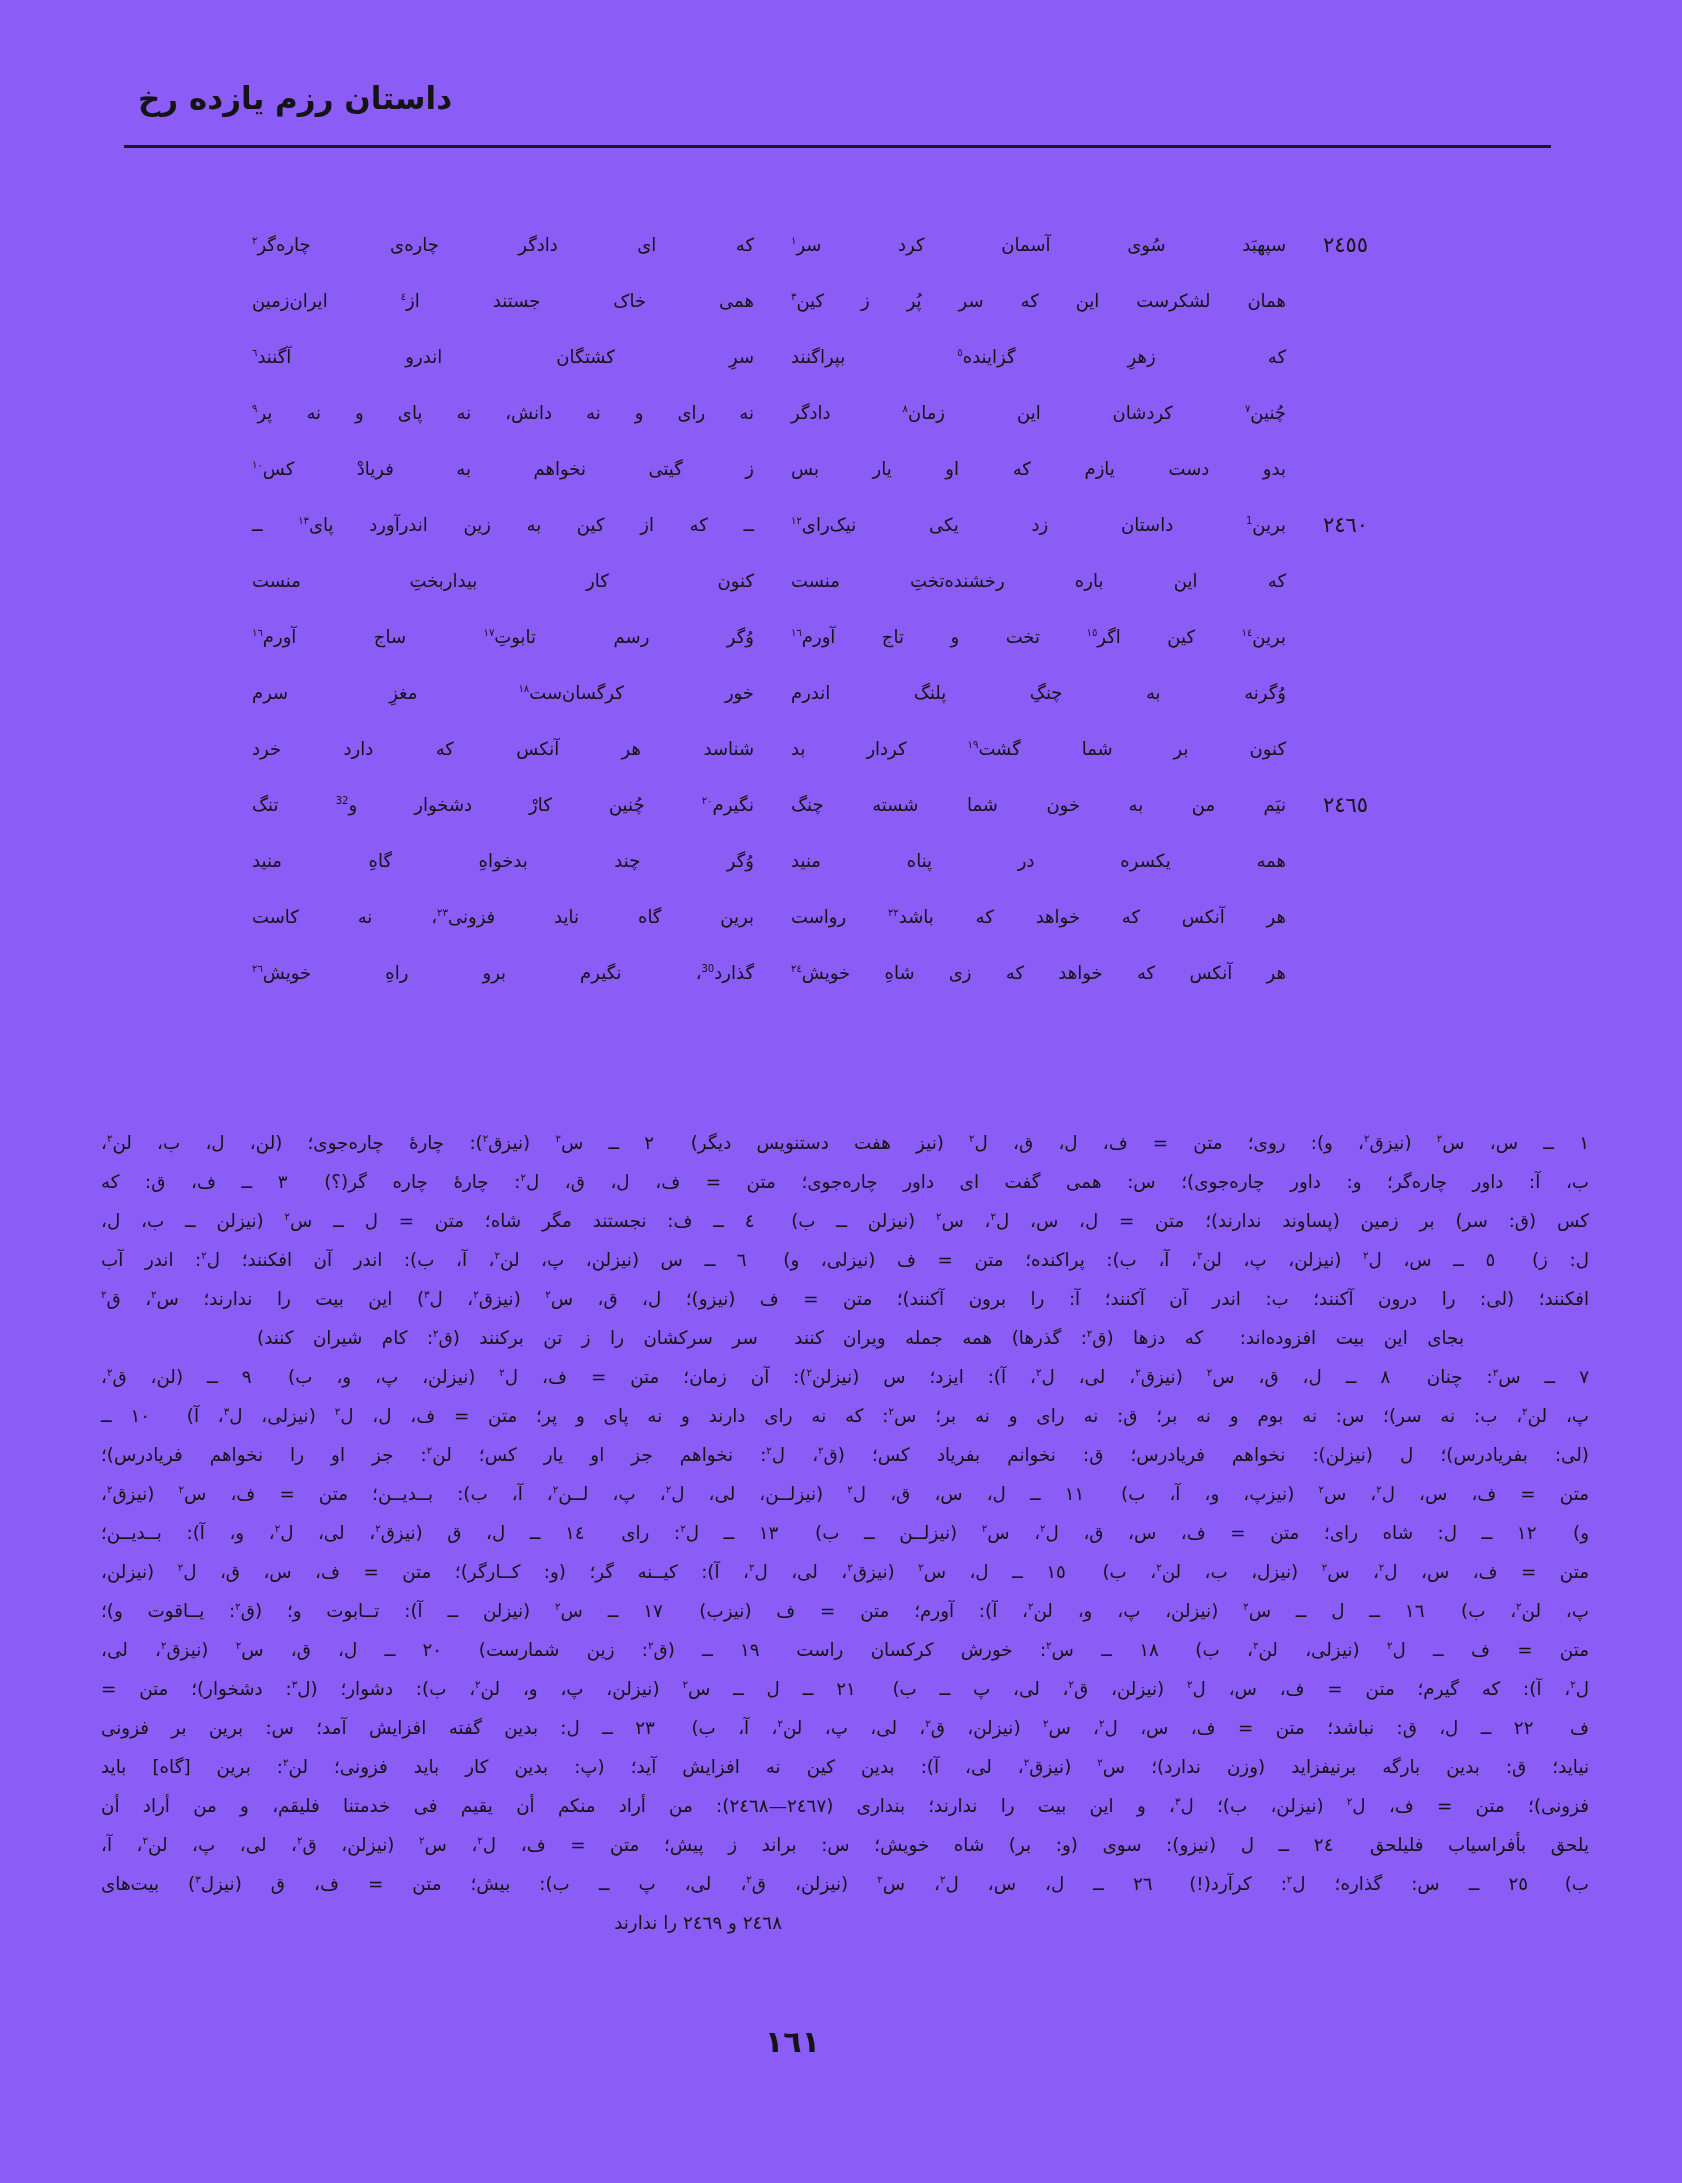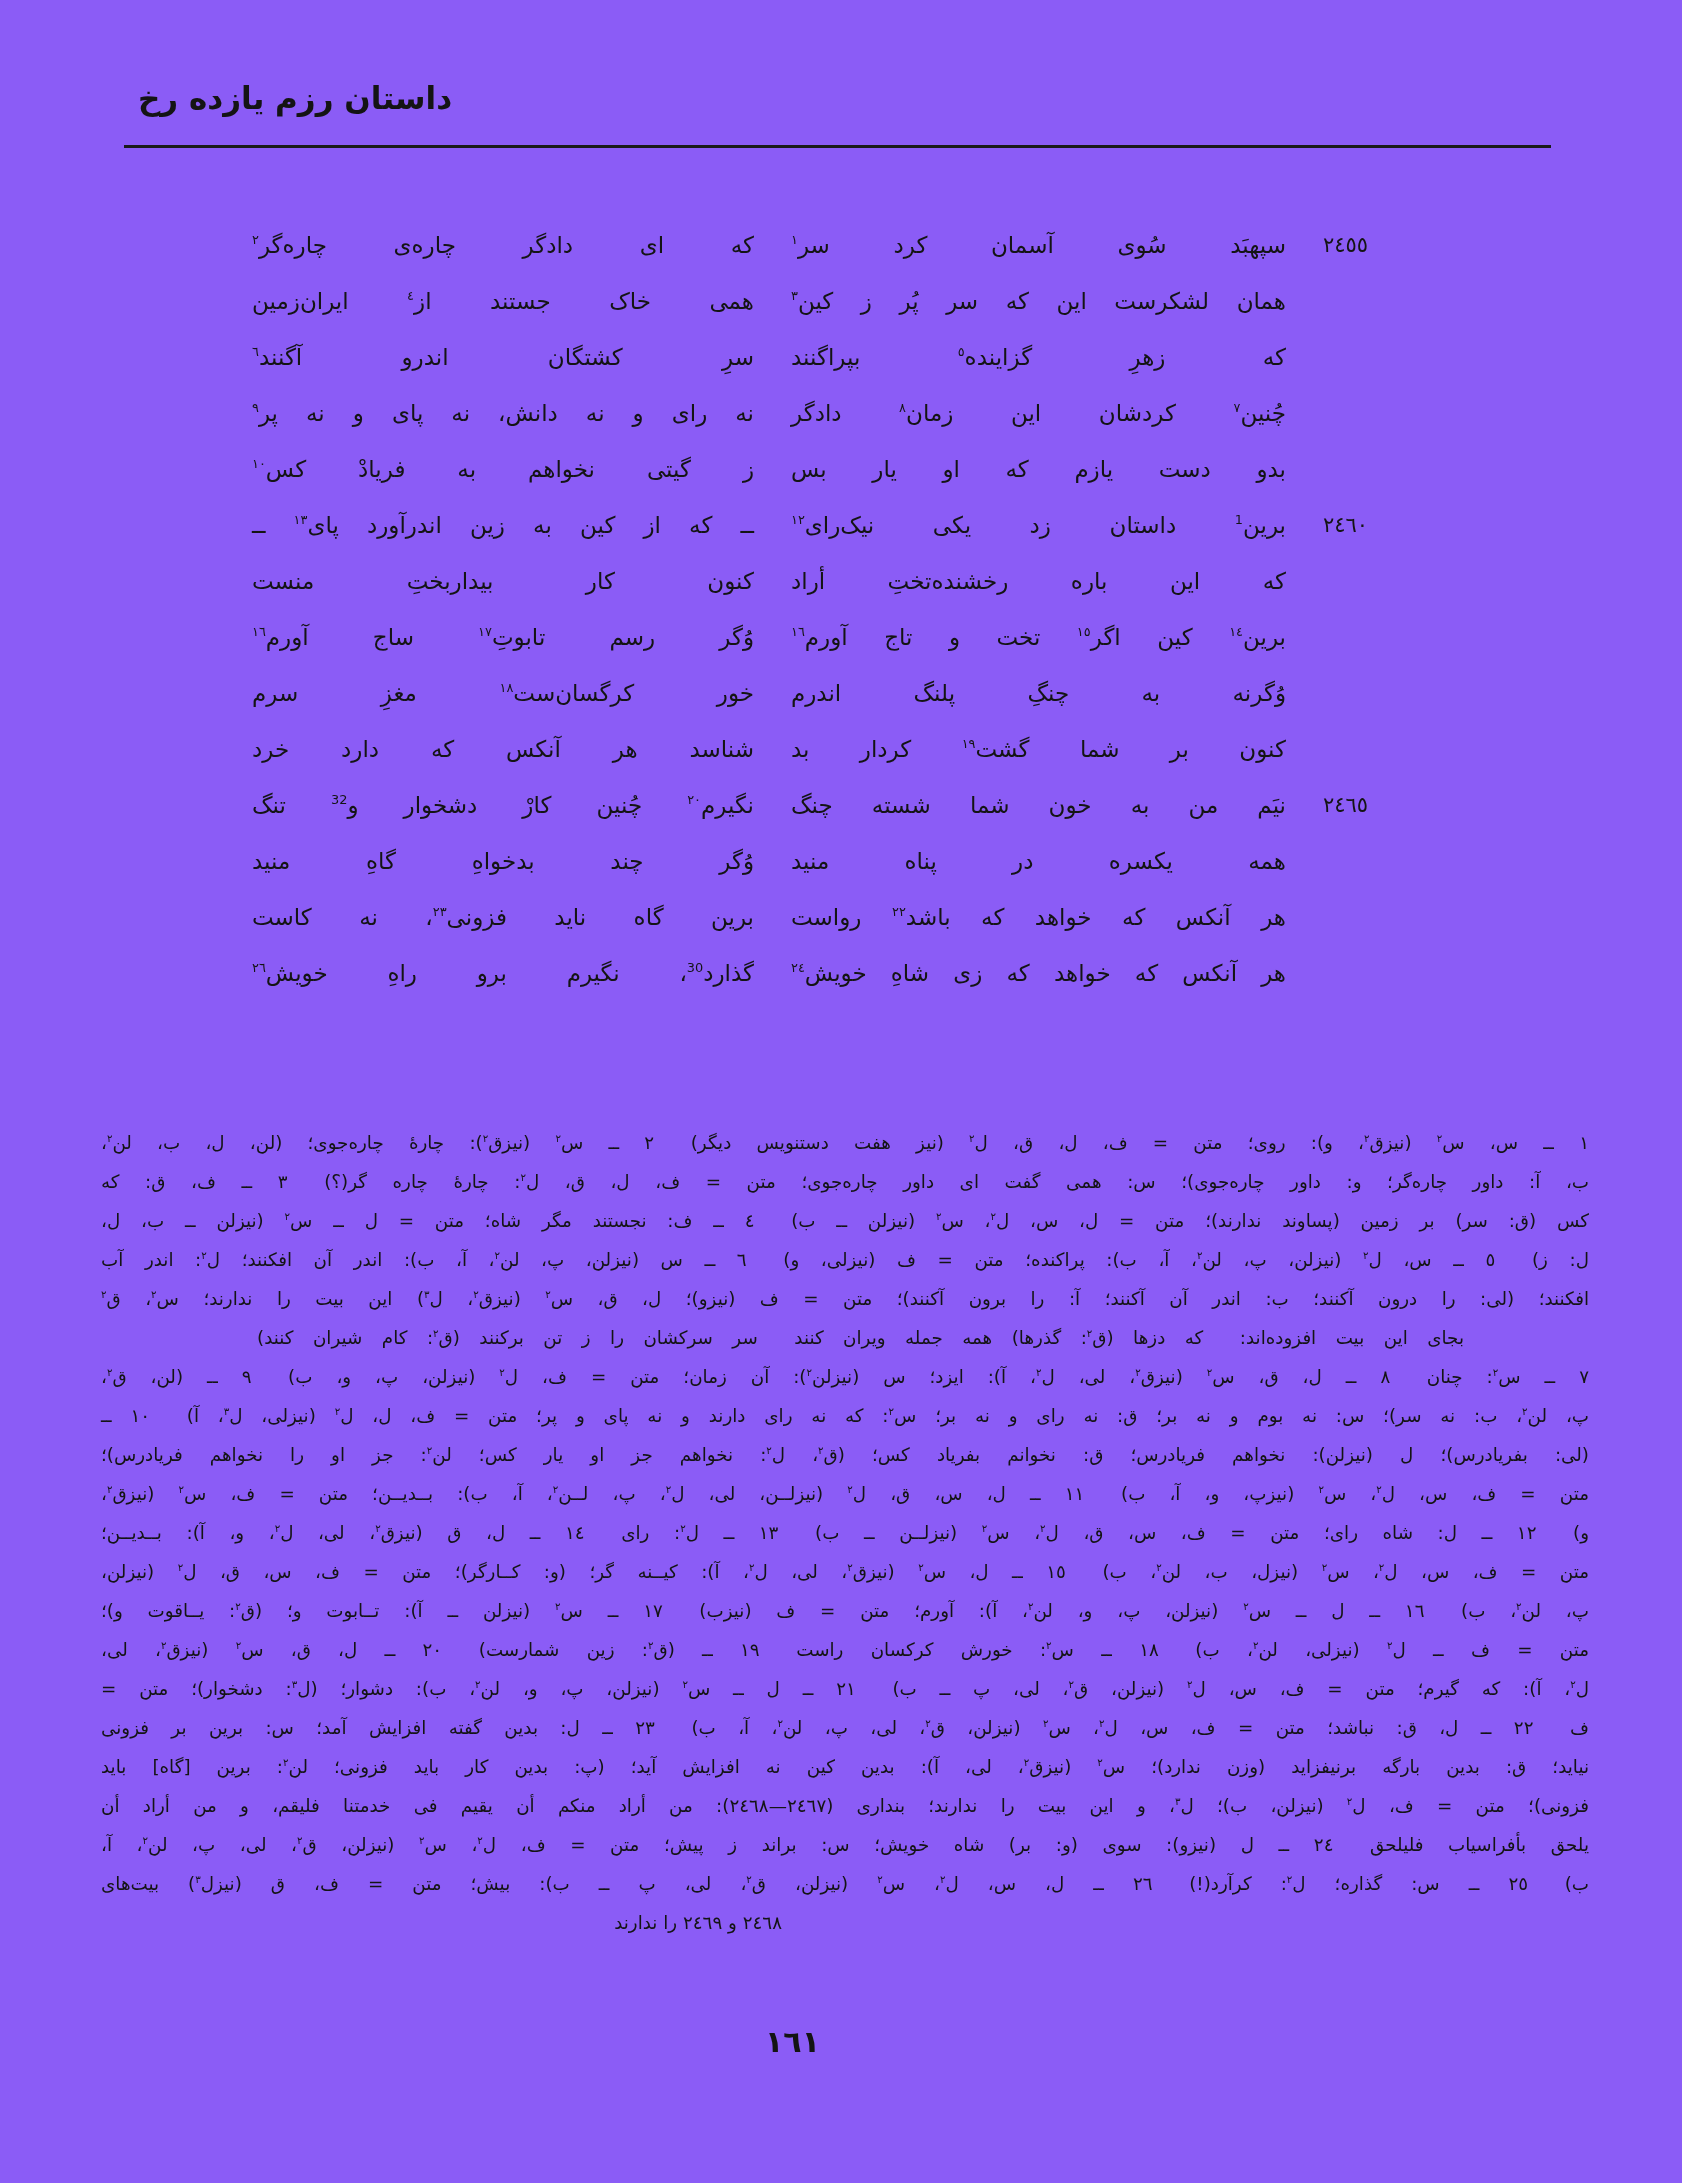--- a/index.html
+++ b/index.html
@@ -32,21 +32,21 @@
     grid-template-columns:88px 495px 502px;
     column-gap:37px;
     direction:rtl;
   }
   .vnum{
     font-size:21px;line-height:56px;
     text-align:left;
     white-space:nowrap;
   }
   .hemi{
-    font-size:23px;line-height:56px;
+    font-size:18px;line-height:56px;
     text-align:justify;text-align-last:justify;
     white-space:nowrap;
     direction:rtl;
   }
   .hemi sup,.fn-line sup{
     font-size:0.56em;
     vertical-align:super;
     line-height:0;
   }
   
@@ -97,21 +97,21 @@
 
     <div class="vnum"></div>
     <div class="hemi">بدو دست یازم که او یار بس</div>
     <div class="hemi">ز گیتی نخواهم به فریادْ کس<sup>١٠</sup></div>
 
     <div class="vnum">٢٤٦٠</div>
     <div class="hemi">برین<sup>1</sup> داستان زد یکی نیک‌رای<sup>١٢</sup></div>
     <div class="hemi">ــ که از کین به زین اندرآورد پای<sup>١٣</sup> ــ</div>
 
     <div class="vnum"></div>
-    <div class="hemi">که این باره رخشنده‌تختِ أراد</div>
+    <div class="hemi">که این باره رخشنده‌تختِ منست</div>
     <div class="hemi">کنون کار بیداربختِ منست</div>
 
     <div class="vnum"></div>
     <div class="hemi">برین<sup>١٤</sup> کین اگر<sup>١٥</sup> تخت و تاج آورم<sup>١٦</sup></div>
     <div class="hemi">وُگر رسم تابوتِ<sup>١٧</sup> ساج آورم<sup>١٦</sup></div>
 
     <div class="vnum"></div>
     <div class="hemi">وُگرنه به چنگِ پلنگ اندرم</div>
     <div class="hemi">خور کرگسان‌ست<sup>١٨</sup> مغزِ سرم</div>
 

